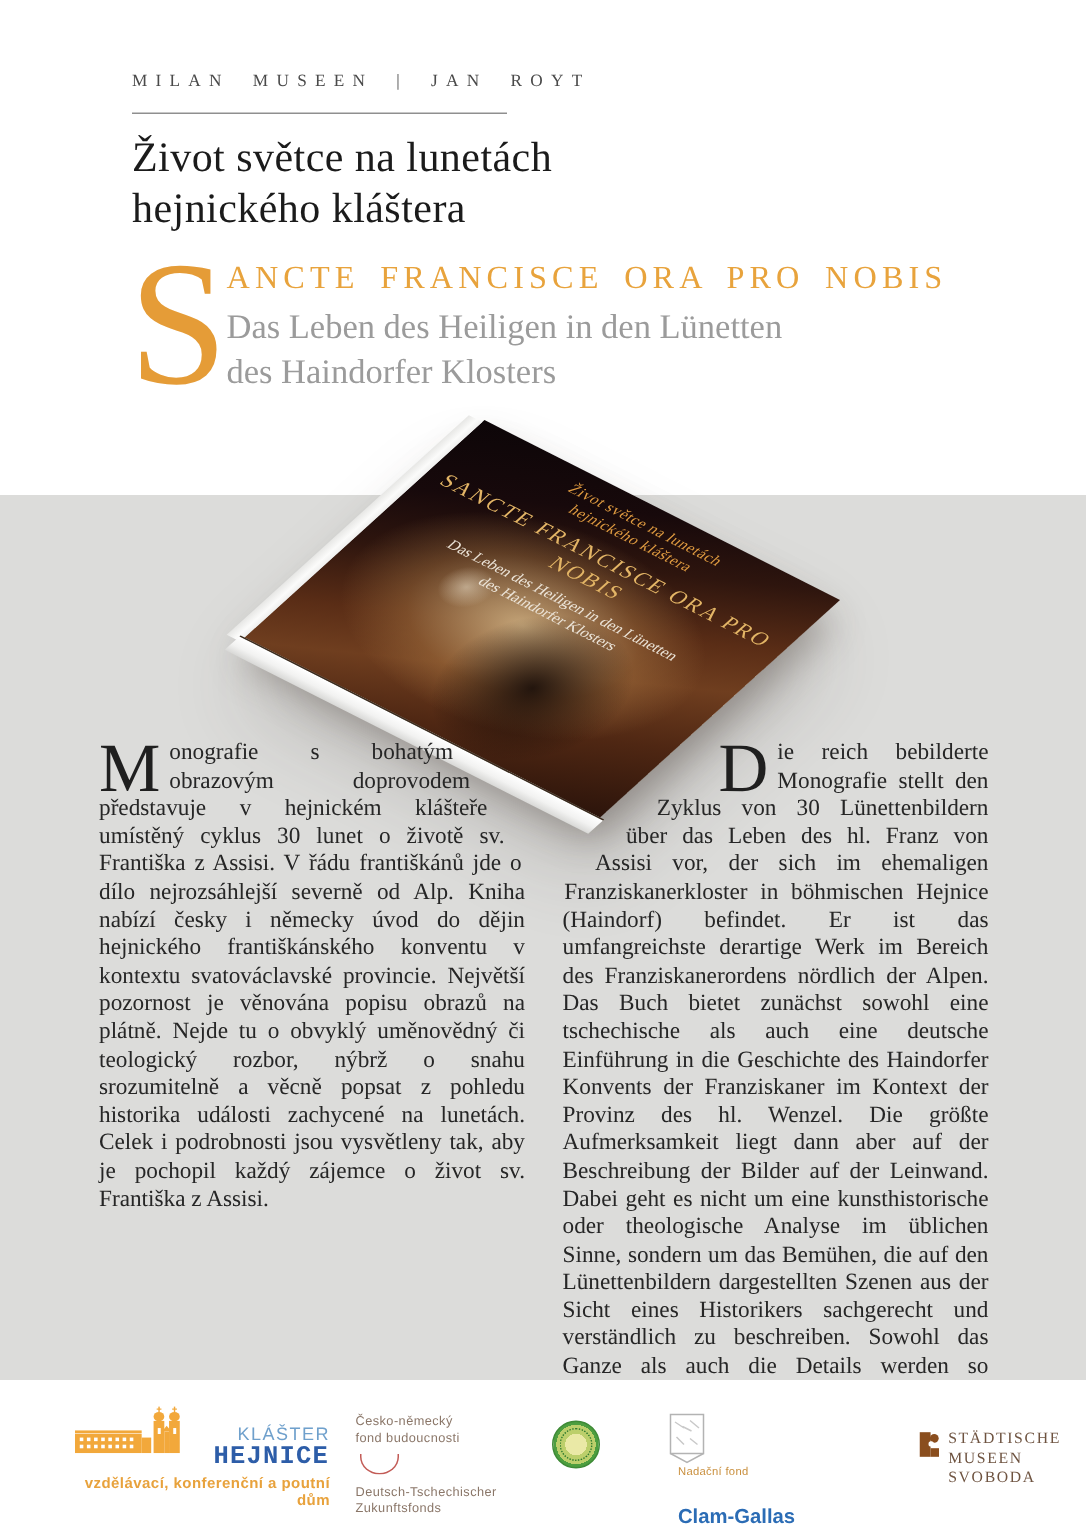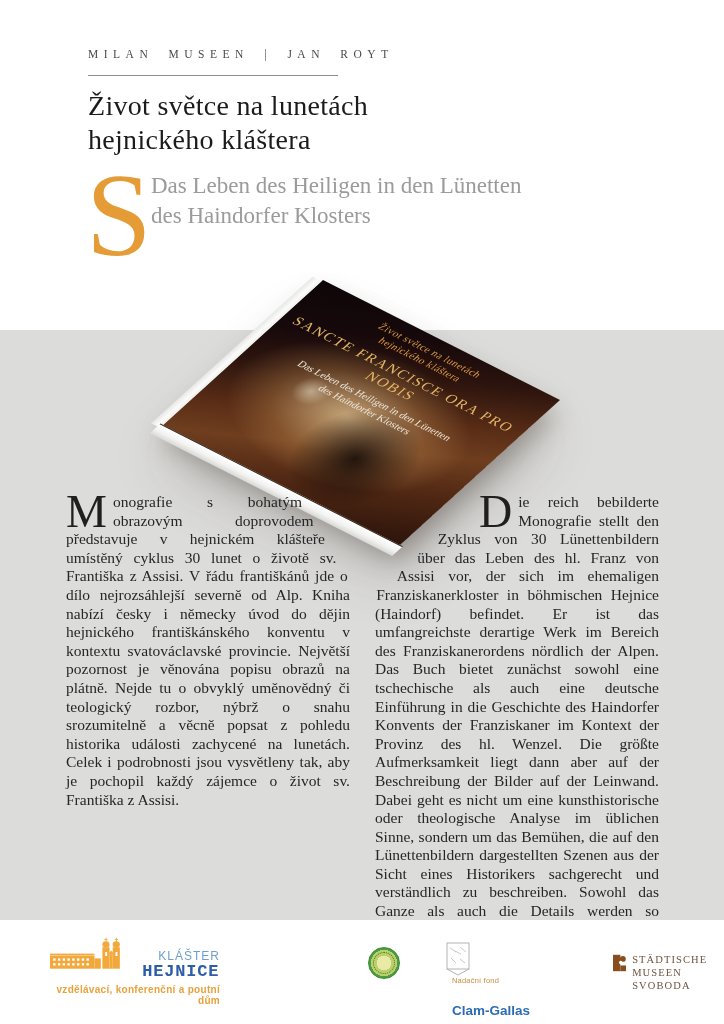--- a/index.html
+++ b/index.html
@@ -89,20 +89,21 @@
 
 <div class="header">
   <div class="authors">MILAN MUSEEN | JAN ROYT</div>
   <div class="rule"></div>
   <div class="title">
     <div>Život světce na lunetách</div>
     <div>hejnického kláštera</div>
   </div>
   <div class="latin-block">
     <span class="latin-s">S</span>
+    <div class="latin-title">ANCTE FRANCISCE ORA PRO NOBIS</div>
     <div class="subtitle-de">
       <div>Das Leben des Heiligen in den Lünetten</div>
       <div>des Haindorfer Klosters</div>
     </div>
   </div>
 </div>
 
 <div class="book">
   <div class="cover-inner">
     <div class="cover-cs">
@@ -168,20 +169,27 @@
         </g>
       </svg>
       <div class="hj-name">
         <div class="l1">KLÁŠTER</div>
         <div class="l2">HEJNICE</div>
       </div>
     </div>
     <div class="hj-tagline">vzdělávací, konferenční a poutní dům</div>
   </div>
 
+  <div class="fond sans">
+    <div>Česko-německý</div>
+    <div>fond budoucnosti</div>
+    <div class="fond-arc"></div>
+    <div>Deutsch-Tschechischer</div>
+    <div>Zukunftsfonds</div>
+  </div>
 
   <div class="seal"></div>
 
   <div class="clam sans">
     <svg width="24" height="34" viewBox="0 0 24 34">
       <rect x="1" y="1" width="22" height="26" fill="none" stroke="#B3B3B3" stroke-width="1"></rect>
       <path d="M1 27 l11 6 l11 -6" fill="none" stroke="#B3B3B3" stroke-width="1"></path>
       <path d="M4 6 l6 4 M14 5 l6 5 M5 16 l5 5 M14 17 l5 4 M9 9 l6 3" stroke="#C9C9C9" stroke-width="1" fill="none"></path>
     </svg>
     <div class="clam-text">

